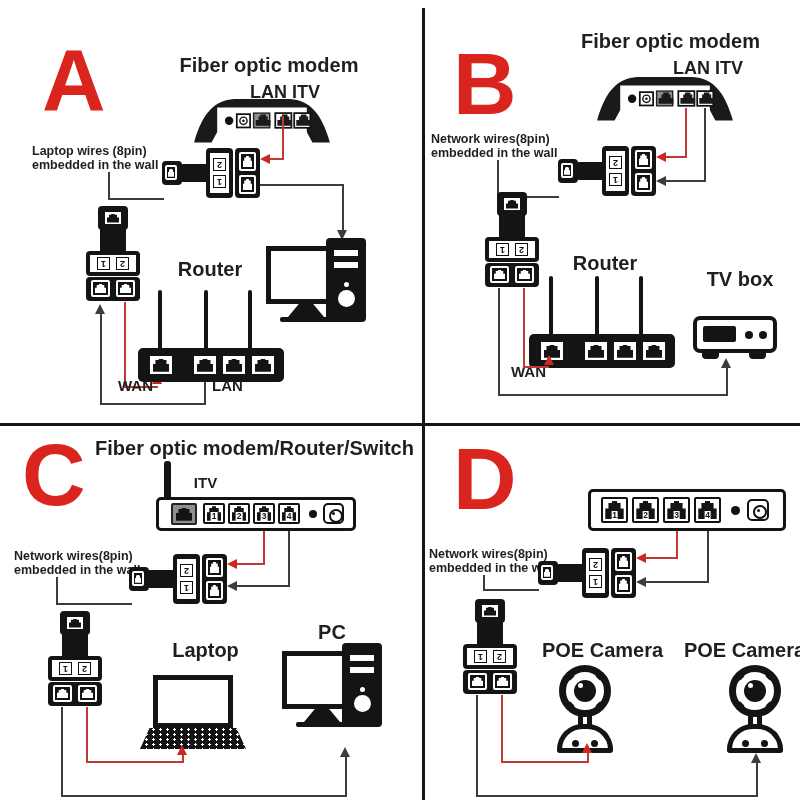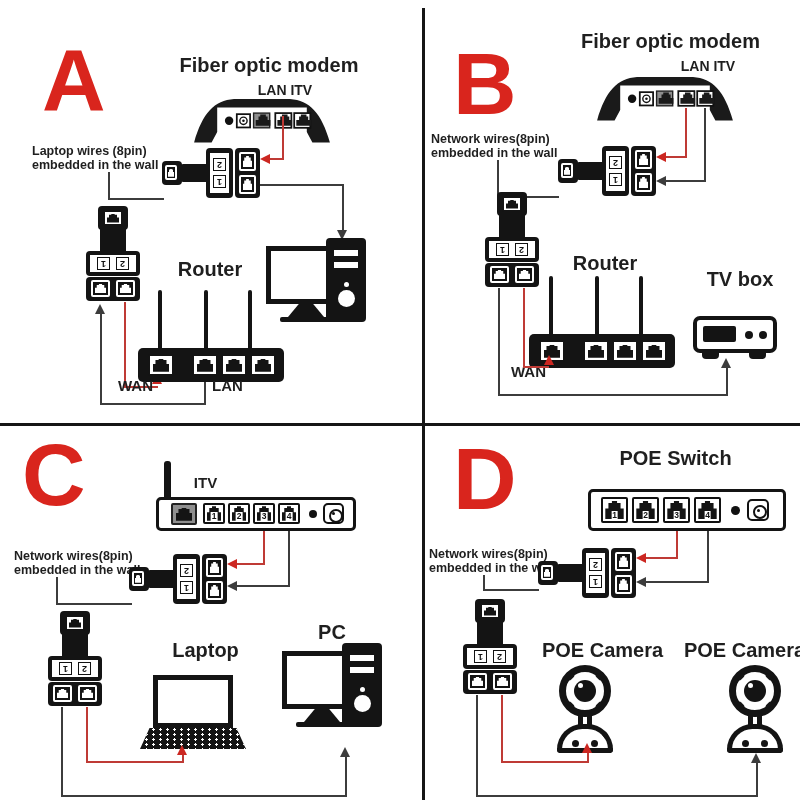--- a/index.html
+++ b/index.html
@@ -2,21 +2,21 @@
 <html><head>
 <meta charset="utf-8">
 <style>
 *{margin:0;padding:0;box-sizing:border-box}
 html,body{width:800px;height:800px}
 body{position:relative;background:#fff;font-family:"Liberation Sans",sans-serif;color:#1d1d1d;overflow:hidden}
 .panel{position:absolute}
 .abs{position:absolute}
 .qletter{position:absolute;font-size:88px;font-weight:700;color:#d9251d;line-height:1}
 .lbl{position:absolute;font-weight:700;color:#1f1f1f;text-align:center;line-height:1.1}
-.t20{font-size:20px}.t19{font-size:19px}.t15{font-size:15px}.t14{font-size:14px}
+.t20{font-size:20px}.t19{font-size:19px}.t15{font-size:15px}.t14{font-size:18px}
 .note{position:absolute;font-size:12.5px;font-weight:700;line-height:14px;color:#1f1f1f;white-space:nowrap}
 .w{position:absolute;background:#3c3c3c}
 .w.r{background:#bf3a35}
 .a{position:absolute;width:0;height:0;--c:#3c3c3c}
 .a.r{--c:#cc2721}
 .a.up{border-left:5px solid transparent;border-right:5px solid transparent;border-bottom:10px solid var(--c)}
 .a.down{border-left:5px solid transparent;border-right:5px solid transparent;border-top:10px solid var(--c)}
 .a.left{border-top:5px solid transparent;border-bottom:5px solid transparent;border-right:10px solid var(--c)}
 .blk{position:absolute;background:#141414;border-radius:3px}
 .rj45{position:absolute;background:#fff;border:2px solid #141414;border-radius:2px}
@@ -287,20 +287,21 @@
     <div class="sc"></div>
     <div class="d1"></div>
     <div class="d2"></div>
     <div class="f1"></div>
     <div class="f2"></div>
   </div>
 </div>
 
 <div class="panel" style="left:0;top:425px;width:424px;height:375px">
   <div class="qletter" style="left:22px;top:6px">C</div>
+  <div class="lbl t20" style="left:92px;top:12px;width:325px">Fiber optic modem/Router/Switch</div>
   <div class="lbl t15" style="left:178px;top:50px;width:55px">ITV</div>
 
   <div class="blk" style="left:164px;top:36px;width:7px;height:42px;border-radius:3px 3px 0 0"></div>
   <div class="abs" style="left:156px;top:72px;width:200px;height:34px;background:#fff;border:3px solid #141414;border-radius:5px">
     <div class="rj45 gray" style="left:12px;top:3px;width:26px;height:22px"></div>
     <div class="nport" style="left:44px;top:3px;width:22px;height:21px">
         <span class="pnum">1</span>
       </div>
     <div class="nport" style="left:69px;top:3px;width:22px;height:21px">
         <span class="pnum">2</span>
@@ -386,21 +387,20 @@
   <div class="a r up" style="left:177px;top:320px"></div>
 
   <div class="w" style="left:61px;top:282px;width:2px;height:90px"></div>
   <div class="w" style="left:61px;top:370px;width:286px;height:2px"></div>
   <div class="w" style="left:345px;top:332px;width:2px;height:40px"></div>
   <div class="a up" style="left:340px;top:322px"></div>
 </div>
 
 <div class="panel" style="left:425px;top:425px;width:375px;height:375px">
   <div class="qletter" style="left:28px;top:10px">D</div>
-  <div class="lbl t20" style="left:178px;top:22px;width:145px">POE Switch</div>
 
   <div class="abs" style="left:163px;top:64px;width:198px;height:42px;background:#fff;border:3px solid #141414;border-radius:5px">
     <div class="nport" style="left:10px;top:5px;width:27px;height:26px">
         <span class="pnum">1</span>
       </div>
     <div class="nport" style="left:41px;top:5px;width:27px;height:26px">
         <span class="pnum">2</span>
       </div>
     <div class="nport" style="left:72px;top:5px;width:27px;height:26px">
         <span class="pnum">3</span>

